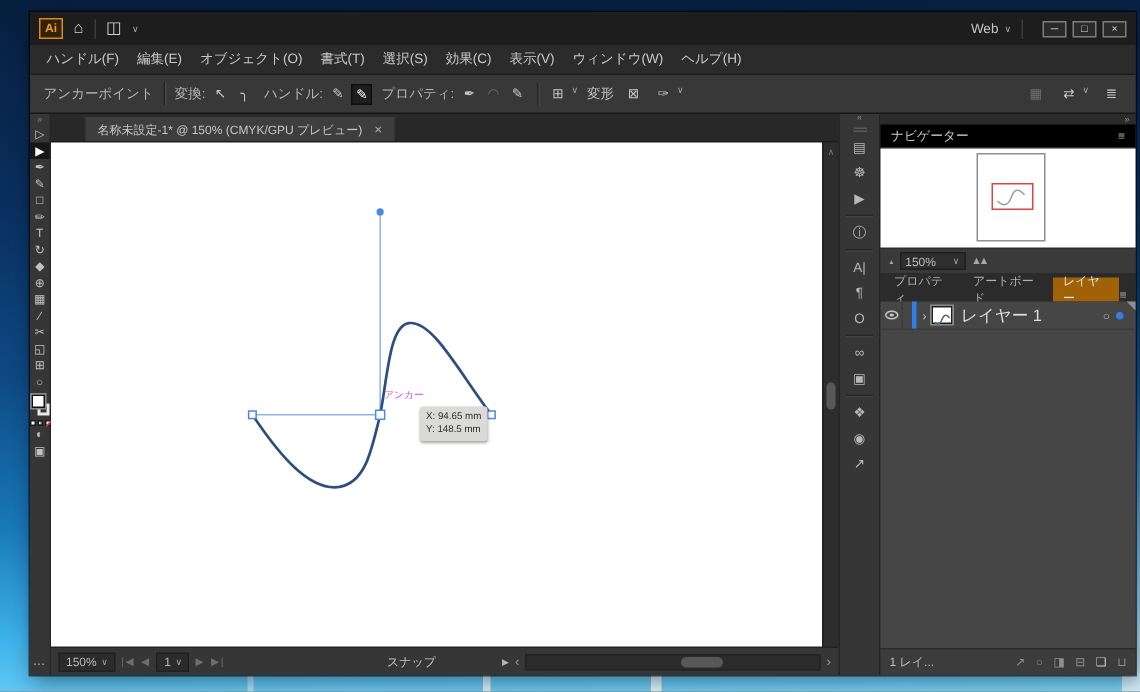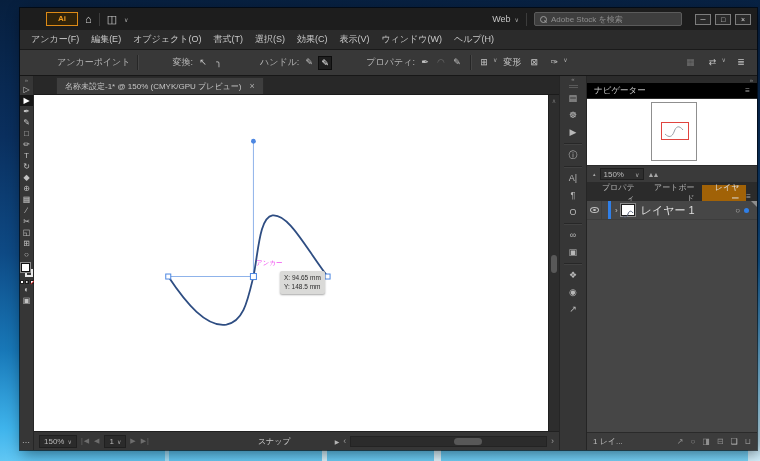--- a/index.html
+++ b/index.html
@@ -17,22 +17,22 @@
   .beam.b4 { left: 748px; width: 12px; height: 200px; opacity: .8; }
 
   
   .window { position: absolute; left: 20px; top: 8px; width: 737px; height: 442px;
     background: #363636; display: flex; flex-direction: column;
     box-shadow: 0 0 0 1px rgba(0,0,0,.6), 2px 4px 14px rgba(0,0,0,.45); }
 
   
   .titlebar { height: 22px; flex: 0 0 22px; background: #1d1d1d; display: flex; align-items: center;
     padding: 0 6px; gap: 7px; color: #c9c9c9; font-size: 9px; }
-  .ai-logo { width: 32px; height: 14px; border: 1px solid #dd8a16; background: #30230b; color: #f09c1f;
-    font-size: 8px; font-weight: bold; text-align: center; line-height: 12px; margin-left: 20px; }
+  .ai-logo { width: 16px; height: 14px; border: 1px solid #dd8a16; background: #30230b; color: #f09c1f;
+    font-size: 8px; font-weight: bold; text-align: center; line-height: 12px; }
   .tb-icon { color: #cfcfcf; font-size: 11px; line-height: 11px; }
   .tb-sep { width: 1px; height: 13px; background: #3c3c3c; }
   .chev { font-size: 6px; color: #a8a8a8; }
   .tb-spacer { flex: 1; }
   .ws-switch { display: flex; align-items: center; gap: 4px; color: #c4c4c4; text-align: right; }
   .searchbox { width: 148px; height: 14px; background: #3e3e3e; border: 1px solid #5b5b5b; border-radius: 2px;
     display: flex; align-items: center; gap: 4px; padding: 0 5px; }
   .lens { position: relative; width: 7px; height: 7px; flex: 0 0 7px; }
   .lens::before { content: ""; position: absolute; left: 0; top: 0; width: 5px; height: 5px;
     border: 1px solid #9d9d9d; border-radius: 50%; }
@@ -51,21 +51,21 @@
 
   
   .controlbar { height: 27px; flex: 0 0 27px; background: #383838; border-top: 1px solid #1a1a1a;
     border-bottom: 1px solid #171717; display: flex; align-items: center; gap: 6px;
     padding: 0 9px; font-size: 9px; color: #c0c0c0; white-space: nowrap; }
   .cb-sep { width: 1px; height: 15px; background: #262626; box-shadow: 1px 0 0 #454545; }
   .cb-ic { width: 14px; height: 14px; text-align: center; line-height: 13px; font-size: 9px; color: #c6c6c6; }
   .cb-ic.pressed { background: #1e1e1e; border: 1px solid #0d0d0d; color: #fff; }
   .cb-ic.dim { color: #6f6f6f; }
   .cb-group { display: flex; align-items: flex-start; gap: 2px; }
-  .cb-label { color: #b5b5b5; margin-right: 1px; margin-left: 28px; }
+  .cb-label { color: #b5b5b5; margin-right: 1px; }
   .cb-right { margin-left: auto; display: flex; align-items: center; gap: 8px; }
 
   
   .main { flex: 1; display: flex; min-height: 0; }
 
   
   .toolbar { width: 14px; flex: 0 0 14px; background: #363636; border-right: 1px solid #262626;
     display: flex; flex-direction: column; align-items: center; padding-top: 1px; }
   .dock-grip { font-size: 6px; color: #8b8b8b; height: 7px; line-height: 7px; }
   .tool { width: 13px; height: 11px; font-size: 8px; line-height: 11px; text-align: center; color: #c2c2c2; }
@@ -132,21 +132,21 @@
   .nav-view { position: absolute; left: 9px; top: 19px; width: 28px; height: 18px; border: 1px solid #e0443f; }
   .nav-foot { height: 17px; flex: 0 0 17px; background: #3a3a3a; display: flex; align-items: center;
     gap: 4px; padding: 0 6px; font-size: 8px; color: #bdbdbd; border-top: 1px solid #2c2c2c; }
   .nf-zoom { height: 12px; width: 44px; background: #2e2e2e; border: 1px solid #1f1f1f; display: flex;
     align-items: center; padding: 0 3px; gap: 4px; }
   .nf-zoom .z { flex: 1; }
   .mtn-s { font-size: 5px; color: #a8a8a8; }
   .mtn-l { font-size: 7px; color: #a8a8a8; letter-spacing: -2px; }
 
   .ptabs { height: 17px; flex: 0 0 17px; background: #2b2b2b; display: flex; align-items: flex-end;
-    font-size: 8px; color: #b0b0b0; padding-left: 2px; margin-top: 2px; text-align: right; }
+    font-size: 8px; color: #b0b0b0; padding-left: 2px; margin-top: 2px; }
   .ptab { height: 16px; padding: 0 7px; display: flex; align-items: center; }
   .ptab.active { background: #a16207; color: #e0e0e0; }
   .ptab-menu { margin-left: auto; padding-right: 6px; color: #a5a5a5; font-size: 8px; }
 
   .layers-body { flex: 1; background: #464646; position: relative; min-height: 0; }
   .corner-fold { position: absolute; right: 0; top: 0; width: 0; height: 0;
     border-top: 6px solid #8d8d8d; border-left: 6px solid transparent; }
   .layer-row { height: 19px; display: flex; align-items: center; border-bottom: 1px solid #3d3d3d; }
   .eye-cell { width: 15px; flex: 0 0 15px; height: 100%; border-right: 1px solid #3d3d3d;
     display: flex; align-items: center; justify-content: center; }
@@ -184,33 +184,29 @@
       <span class="tb-icon">⌂</span>
       <span class="tb-sep"></span>
       <span class="tb-icon">◫</span>
       <span class="chev">∨</span>
       <span class="tb-spacer"></span>
       <span class="ws-switch">
         <span>Web</span>
         <span class="chev">∨</span>
       </span>
       <span class="tb-sep"></span>
-      <span class="searchbox">
-        <span class="lens"></span>
-        <input type="text" placeholder="Adobe Stock を検索" style="">
-      </span>
       <span class="winbtns">
         <span class="winbtn">─</span>
         <span class="winbtn">□</span>
         <span class="winbtn">×</span>
       </span>
     </div>
 
     <div class="menubar">
-      <span>アンカー(F)</span>
+      <span>ハンドル(F)</span>
       <span>編集(E)</span>
       <span>オブジェクト(O)</span>
       <span>書式(T)</span>
       <span>選択(S)</span>
       <span>効果(C)</span>
       <span>表示(V)</span>
       <span>ウィンドウ(W)</span>
       <span>ヘルプ(H)</span>
     </div>
 

